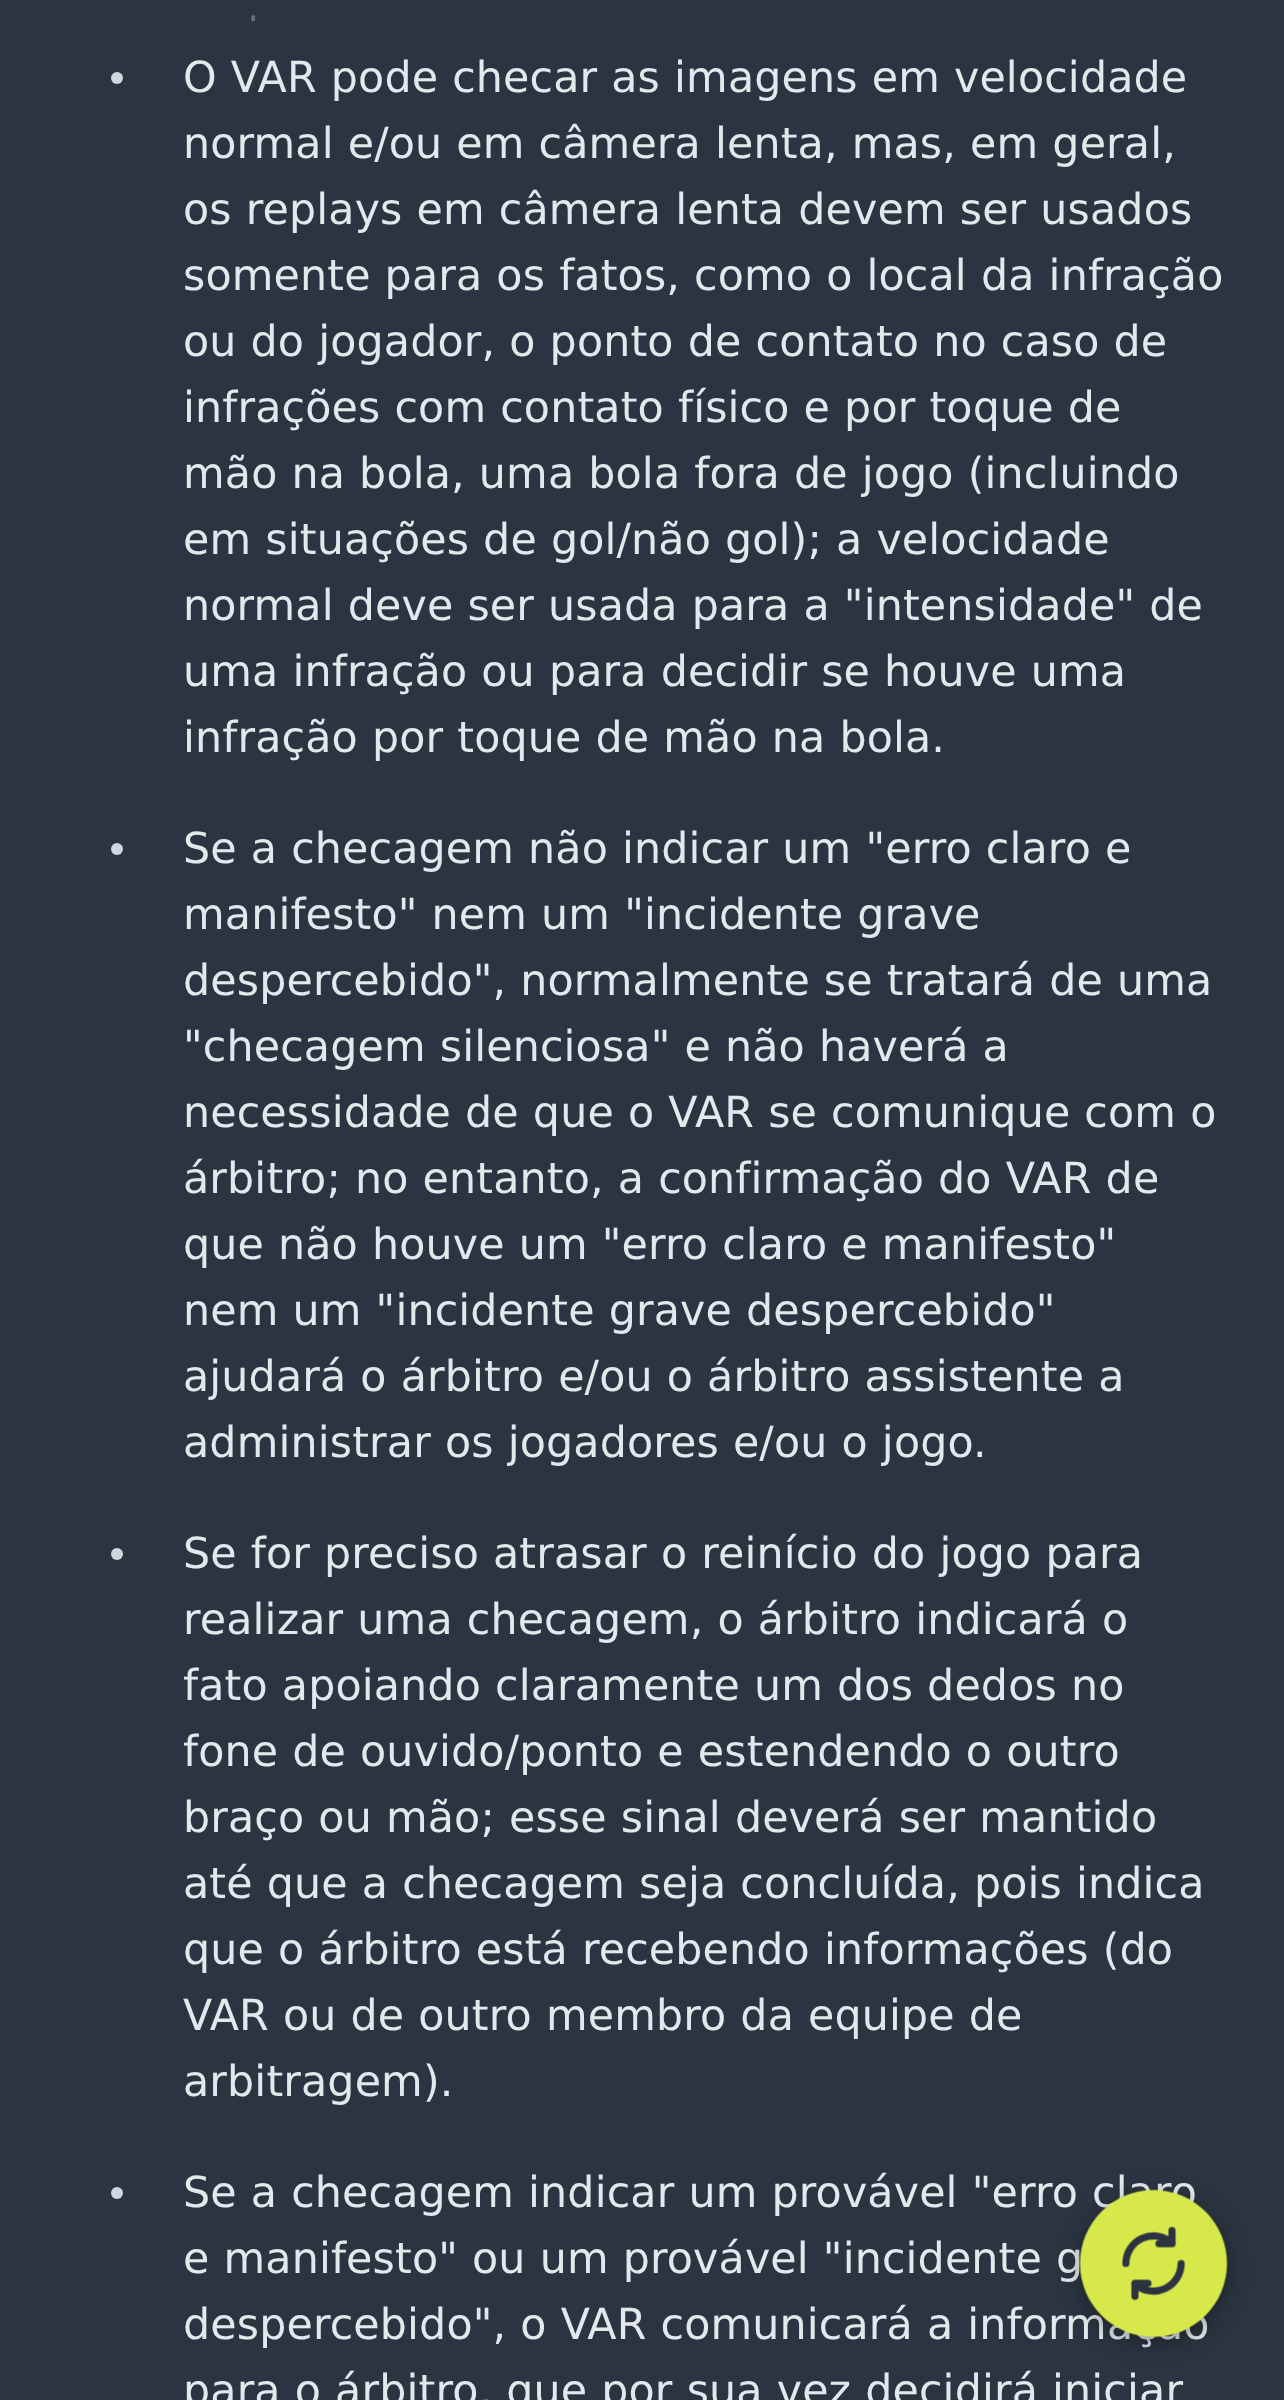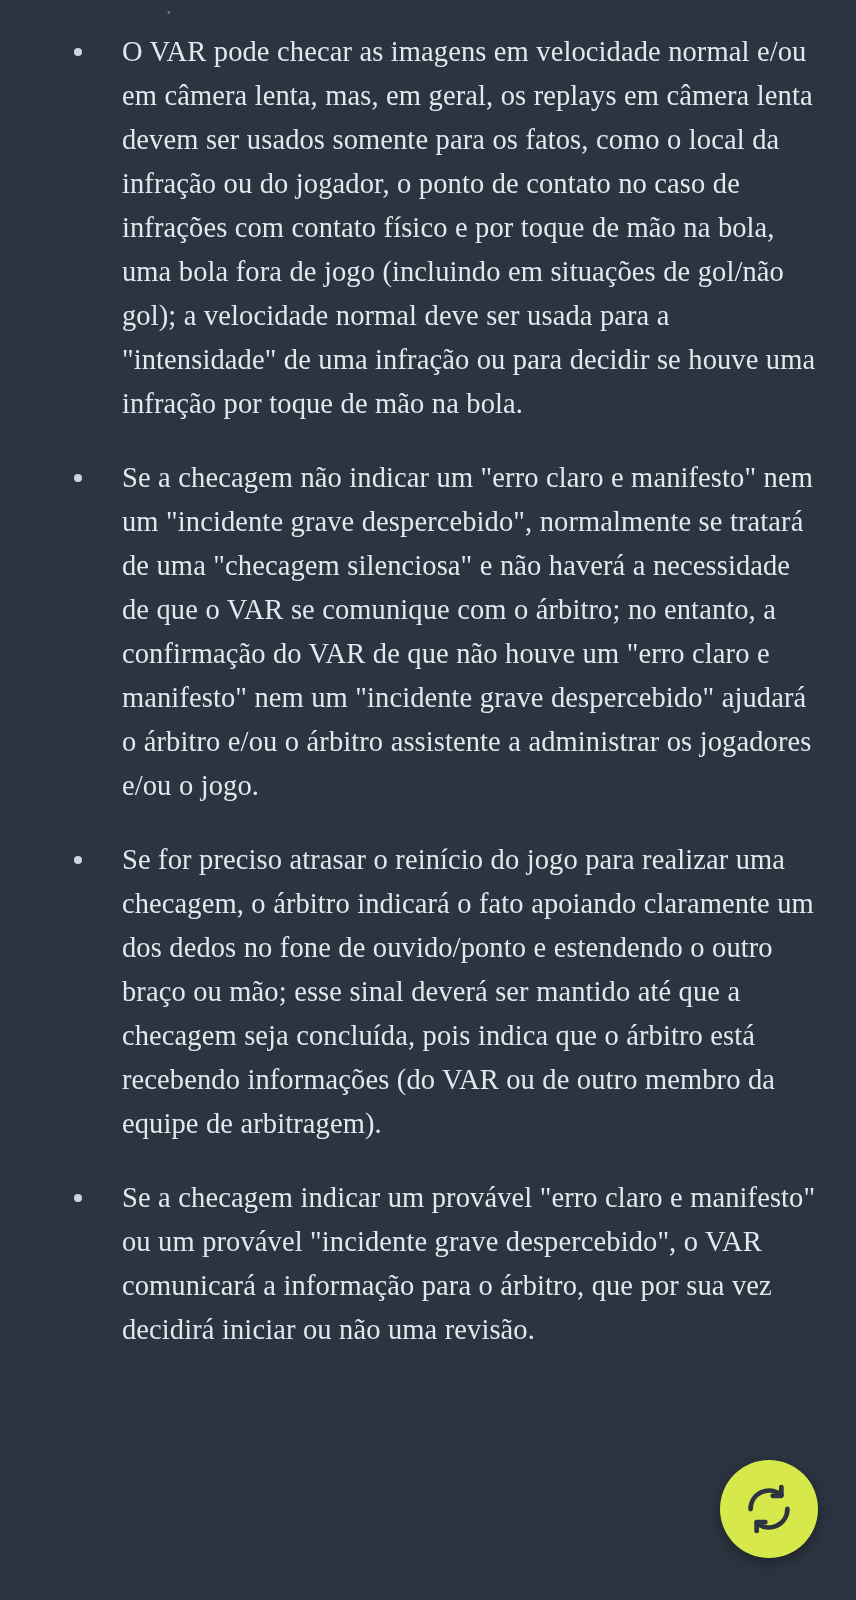--- a/index.html
+++ b/index.html
@@ -40,21 +40,20 @@
   }
   ul.bullet-list > li {
     position: relative;
     padding-left: 78px;
     margin: 0 0 30px 0;
     font-size: 28.5px;
     line-height: 44px;
     color: #e3e8ed;
     letter-spacing: 0.1px;
     word-spacing: 0.2px;
-    font-family: Liberation Serif, serif;
   }
   ul.bullet-list > li:first-child {
     margin-top: 16px;
   }
   ul.bullet-list > li .dot {
     position: absolute;
     left: 30px;
     top: 18px;
     width: 8px;
     height: 8px;

